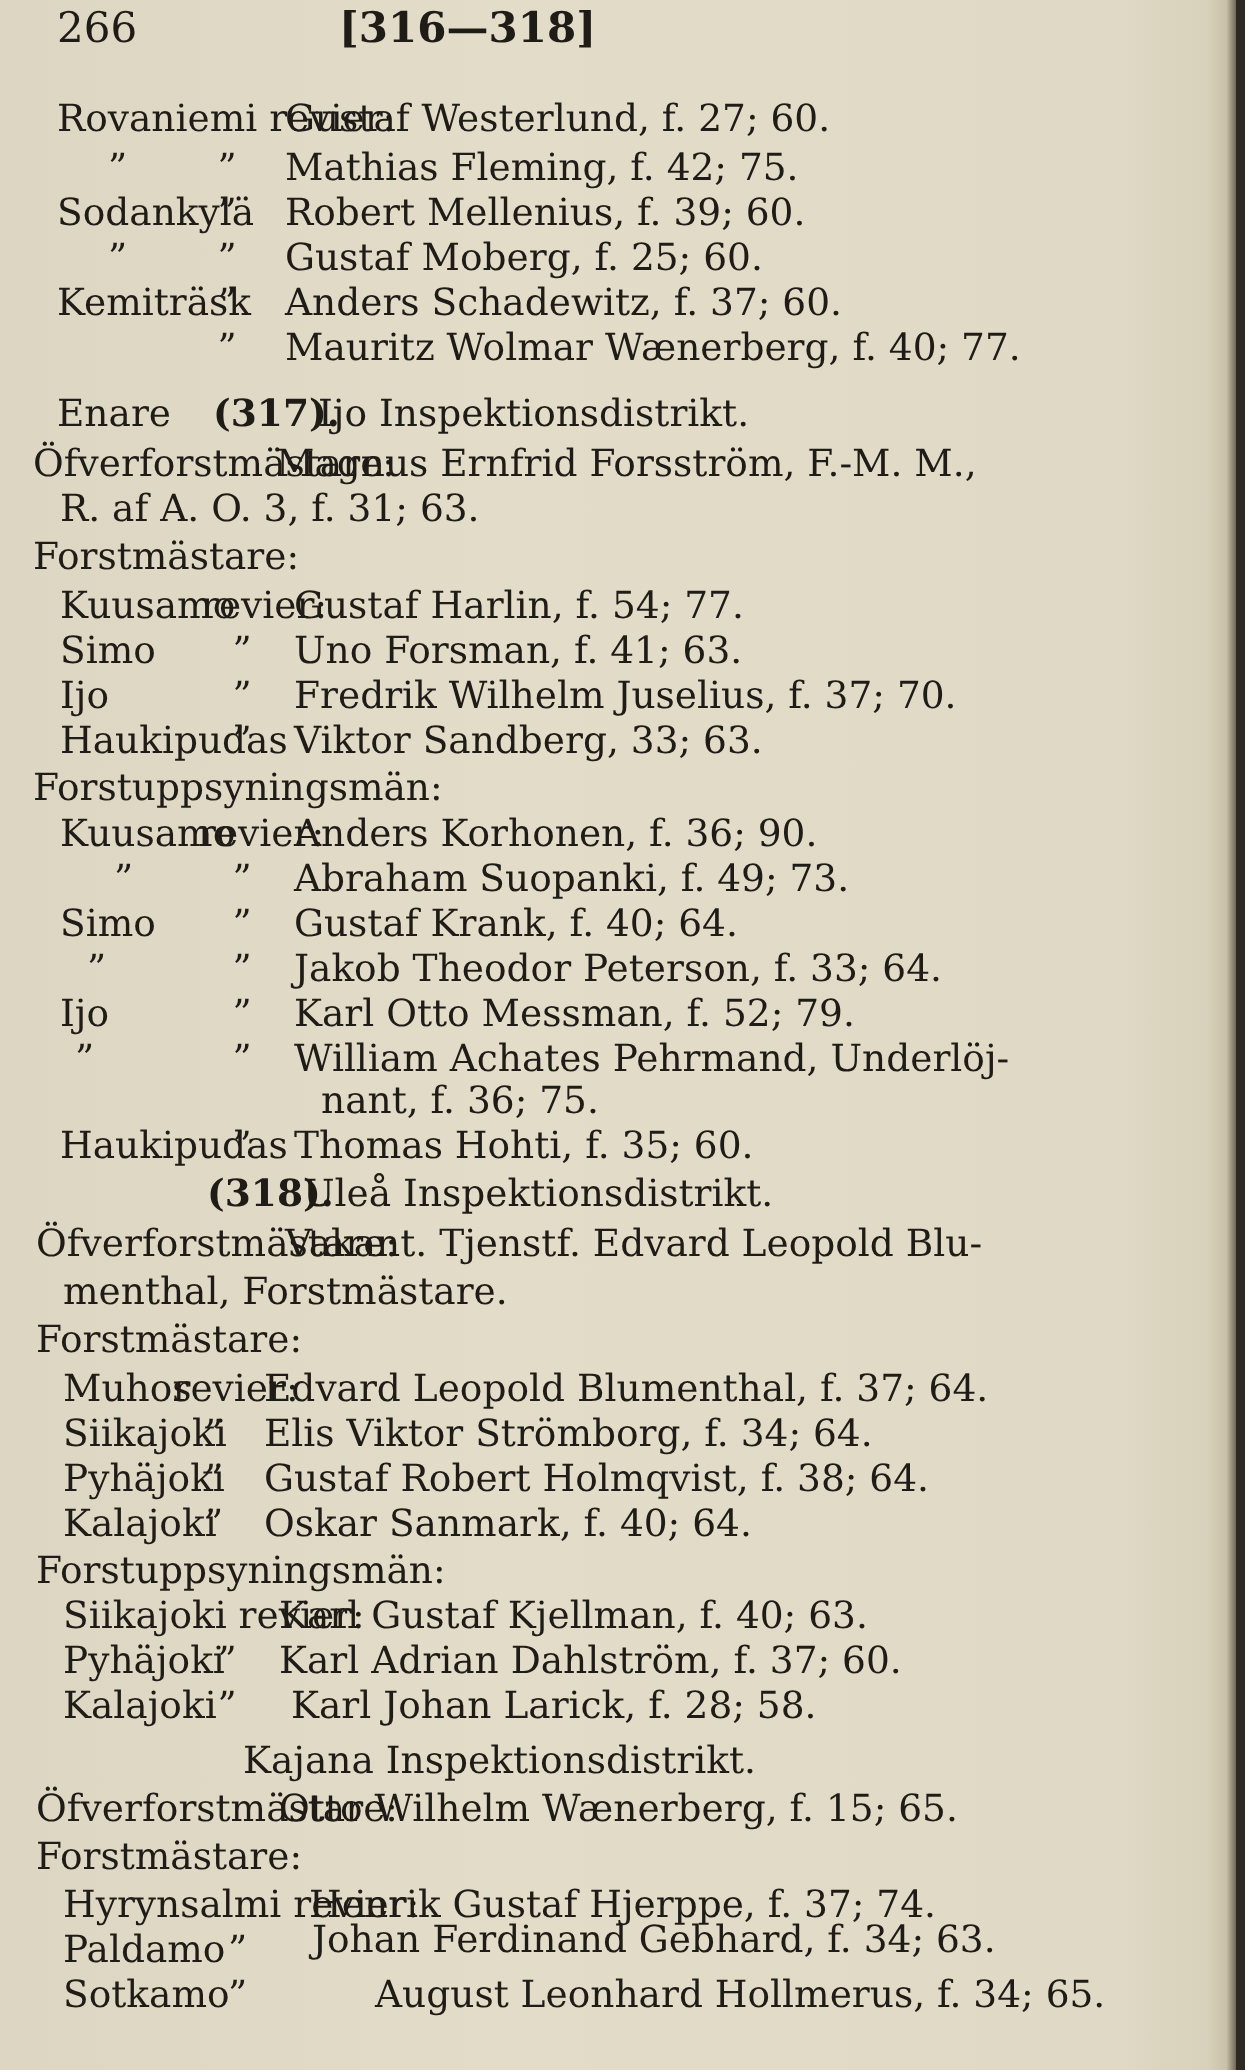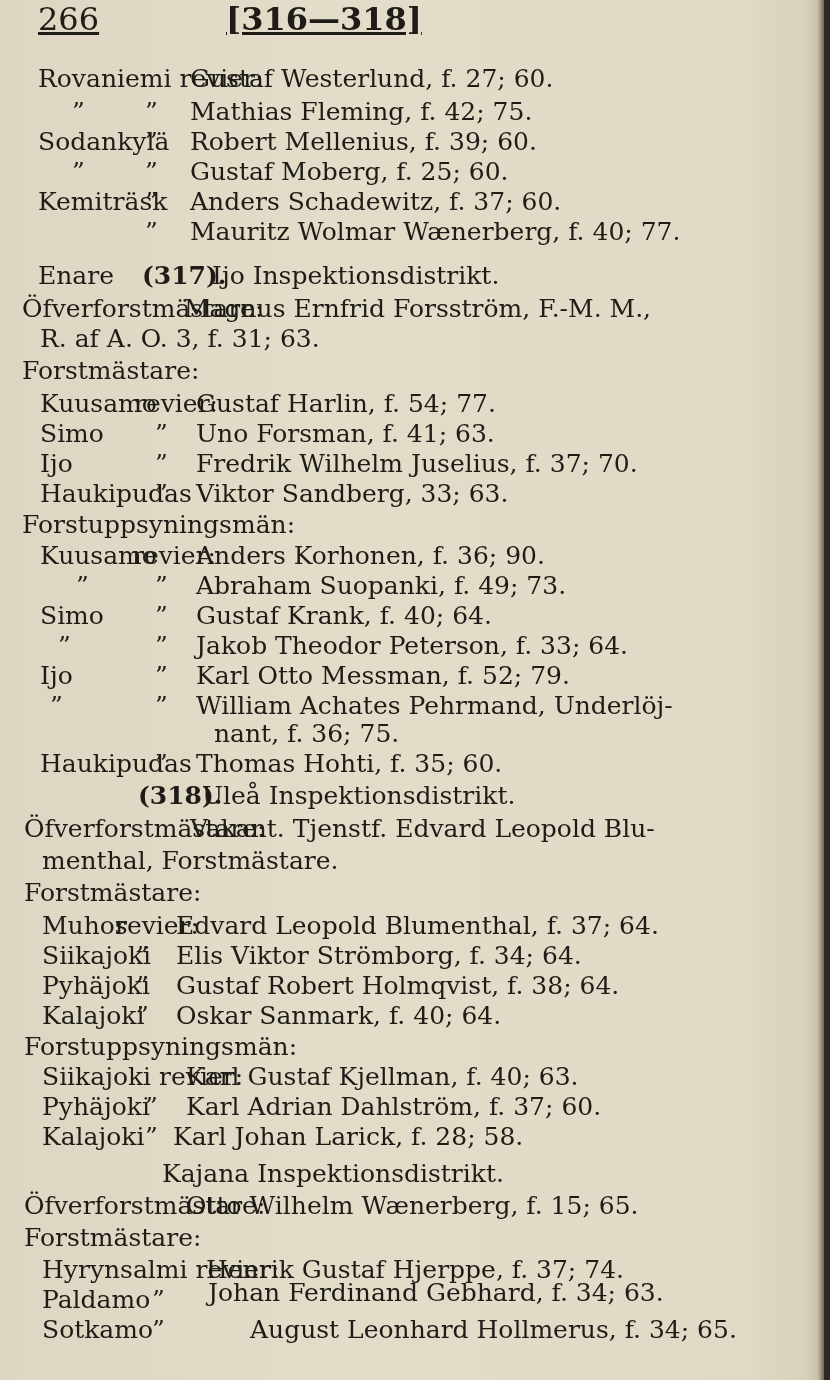--- a/index.html
+++ b/index.html
@@ -5,21 +5,21 @@
   html, body { margin:0; padding:0; }
   body {
     width:830px; height:1380px; overflow:hidden;
     background: linear-gradient(90deg, #ddd6c2 0%, #e2dcc9 40%, #dfd9c5 90%, #d8d1bb 97%, #c9c1a8 98.5%, #6e6656 99.3%, #3a352c 100%);
     font-family: "DejaVu Serif", "Liberation Serif", serif;
     color:#1f1c17;
     position:relative;
   }
   .page { position:absolute; left:0; top:0; width:830px; height:1380px; }
   .line { position:absolute; white-space:nowrap; font-size:25px; line-height:28px; transform-origin:left top; }
-  .hdr { font-size:32px;text-decoration:underline; }
+  .hdr { font-size:28px; }
   .bold { font-weight:bold; }
   .edge { position:absolute; right:0; top:0; width:6px; height:1380px; background:#2e2a23; }
 </style>
 </head>
 <body>
 
 <div class="page">
 
   <div class="line hdr" style="left:38px;top:5px;">266</div>
   <div class="line hdr bold" style="left:226px;top:5px;">[316—318]</div>
@@ -138,21 +138,21 @@
 
     <div class="line" style="left:42px;top:1063px;">Siikajoki revier:</div>
     <div class="line" style="left:186px;top:1063px;">Karl Gustaf Kjellman, f. 40; 63.</div>
 
     <div class="line" style="left:42px;top:1093px;">Pyhäjoki</div>
     <div class="line" style="left:145px;top:1093px;">”</div>
     <div class="line" style="left:186px;top:1093px;">Karl Adrian Dahlström, f. 37; 60.</div>
 
     <div class="line" style="left:42px;top:1123px;">Kalajoki</div>
     <div class="line" style="left:145px;top:1123px;">”</div>
-    <div class="line" style="left:173px;top:1123px;">Karl Johan Larick, f. 28; 58.</div>
+    <div class="line" style="left:194px;top:1123px;">Karl Johan Larick, f. 28; 58.</div>
   </div>
 
   <div>
     <div class="line" style="left:162px;top:1160px;">Kajana Inspektionsdistrikt.</div>
 
     <div class="line" style="left:24px;top:1192px;">Öfverforstmästare:</div>
     <div class="line" style="left:186px;top:1192px;">Otto Wilhelm Wænerberg, f. 15; 65.</div>
 
     <div class="line" style="left:24px;top:1224px;">Forstmästare:</div>
 

